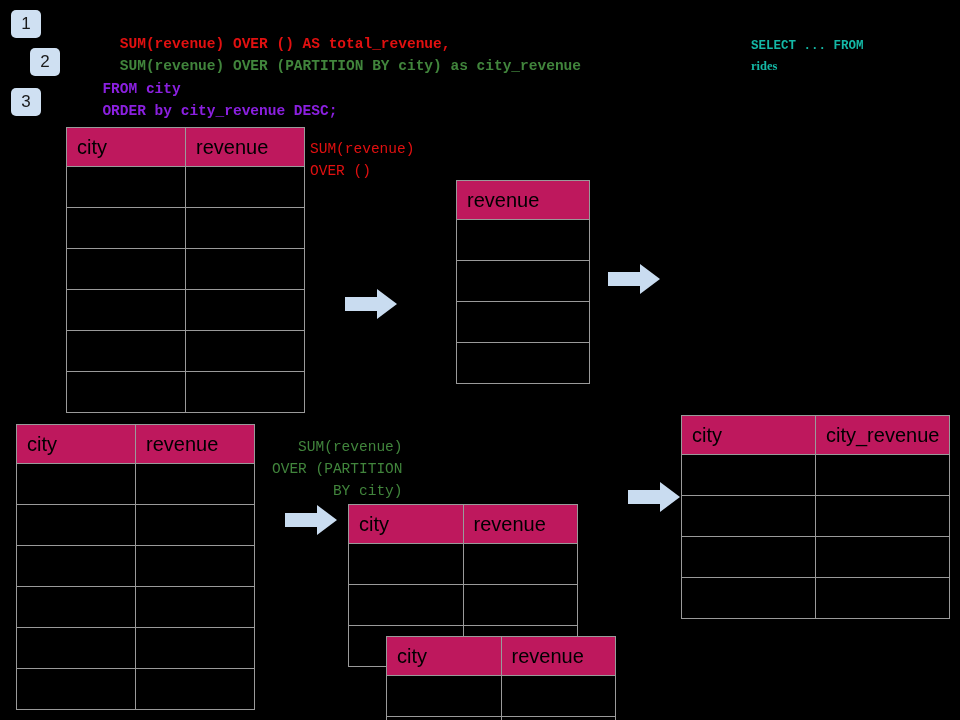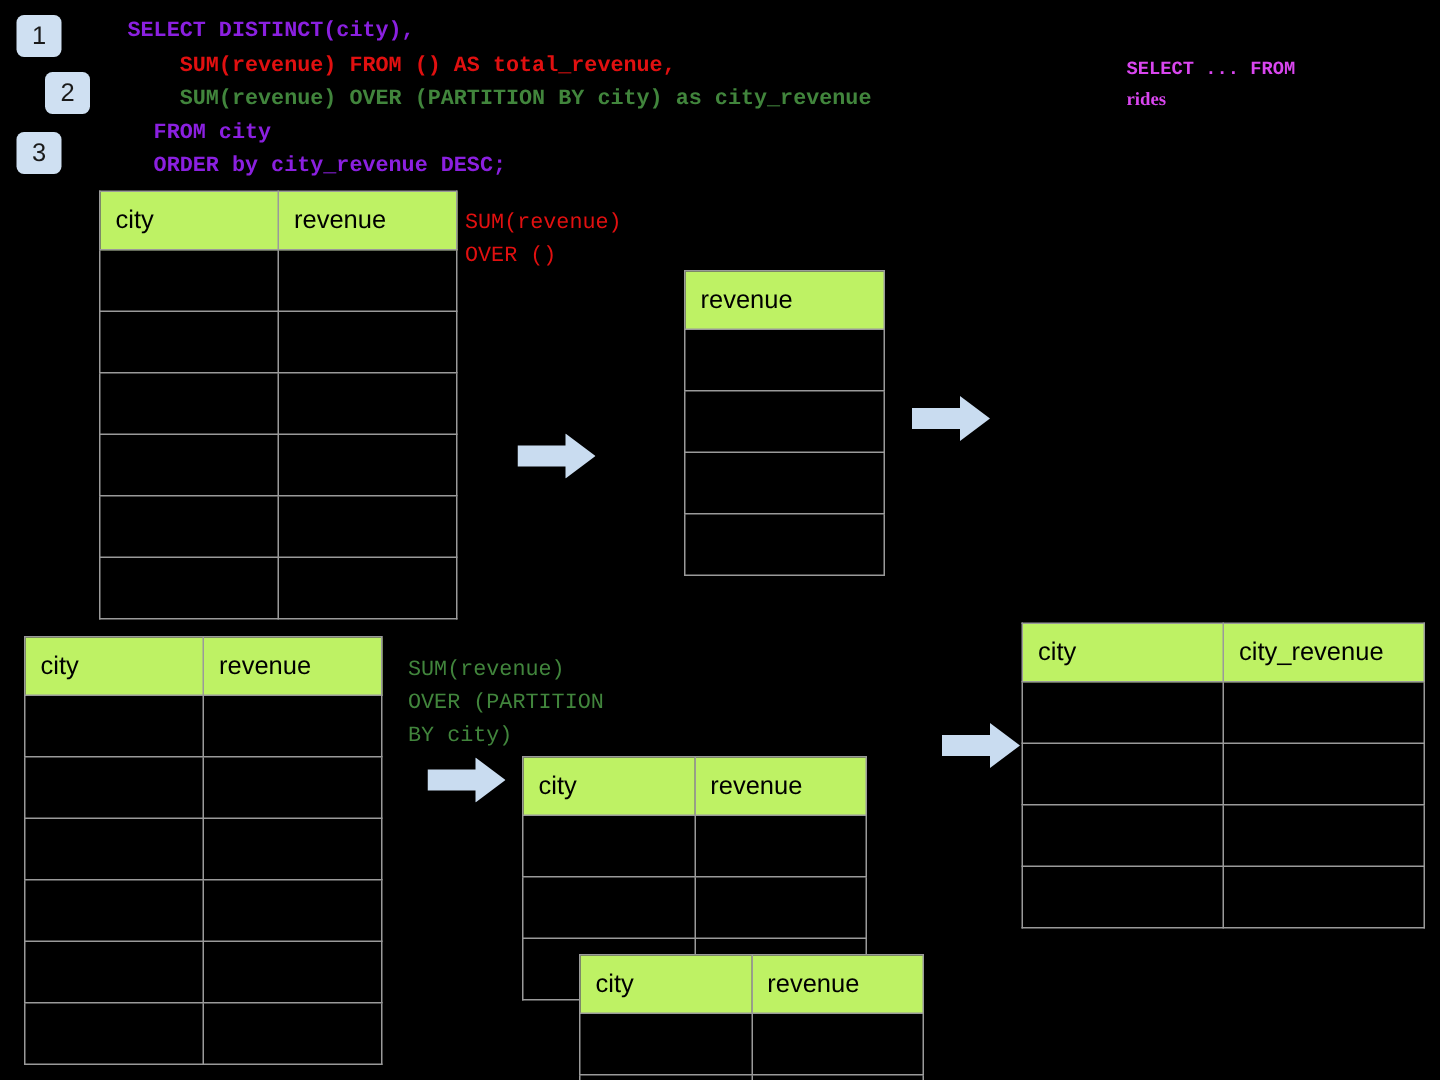--- a/index.html
+++ b/index.html
@@ -35,63 +35,63 @@
     position: absolute;
     font-family: "Liberation Mono", monospace;
     font-size: 14.5px;
     font-weight: bold;
     line-height: 21px;
     white-space: pre;
     letter-spacing: 0px;
   }
   .c-purple { color: #8B20E0; }
   .c-red    { color: #E11010; }
-  .c-green  { color: #41853C; }
+  .c-green  { color: #41853C; text-align: right; }
 
   
   .annot {
     position: absolute;
     font-family: "Liberation Mono", monospace;
     font-size: 14.5px;
     font-weight: normal;
     line-height: 22px;
     white-space: pre;
   }
 
   
   .mini-code {
     position: absolute;
     font-family: "Liberation Mono", monospace;
     font-size: 12.5px;
     font-weight: bold;
     line-height: 19px;
     white-space: pre;
-    color: #d946ef;
+    color: #14b8a6;
   }
 
   
   .tbl {
     position: absolute;
     border-collapse: collapse;
     table-layout: fixed;
     background: #000000;
     border: 1px solid #9a9a9a;
   }
   .tbl th, .tbl td {
     border: 1px solid #9a9a9a;
     padding: 0;
     margin: 0;
     text-align: left;
     vertical-align: middle;
   }
   .tbl th {
-    background: #bef264;
+    background: #be185d;
     color: #000000;
     font-family: "Liberation Sans", sans-serif;
-    font-size: 17px;
+    font-size: 20px;
     font-weight: normal;
     padding-left: 10px;
     height: 38px;
   }
   .tbl td {
     background: #000000;
     height: 40px;
   }
 
   
@@ -101,22 +101,21 @@
 </style>
 </head>
 <body>
 
 <div id="stage">
 
   <div class="badge" style="left:11px; top:10px;">1</div>
   <div class="badge" style="left:30px; top:48px;">2</div>
   <div class="badge" style="left:11px; top:88px;">3</div>
 
-  <div class="code c-purple" style="left:85px; top:11px;">SELECT DISTINCT(city),</div>
-  <div class="code c-red" style="left:85px; top:34px;">    SUM(revenue) FROM () AS total_revenue,</div>
+  <div class="code c-red" style="left:85px; top:34px;">    SUM(revenue) OVER () AS total_revenue,</div>
   <div class="code c-green" style="left:85px; top:56px;">    SUM(revenue) OVER (PARTITION BY city) as city_revenue</div>
   <div class="code c-purple" style="left:85px; top:79px;">  FROM city</div>
   <div class="code c-purple" style="left:85px; top:101px;">  ORDER by city_revenue DESC;</div>
 
   <div class="mini-code" style="left:751px; top:37px;">SELECT ... FROM</div>
   <div class="mini-code" style="left:751px; top:57px;font-family:Liberation Serif, serif;">rides</div>
 
   <div class="annot c-red" style="left:310px; top:138px;">SUM(revenue)
 OVER ()</div>
   <div class="annot c-green" style="left:272px; top:436px;">SUM(revenue)

